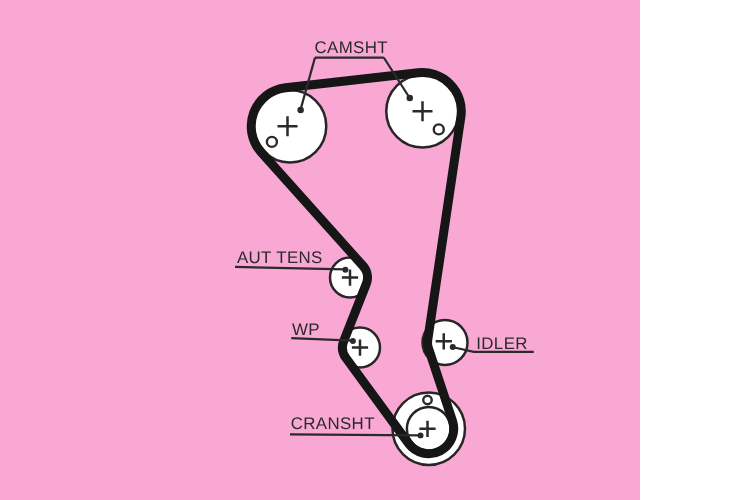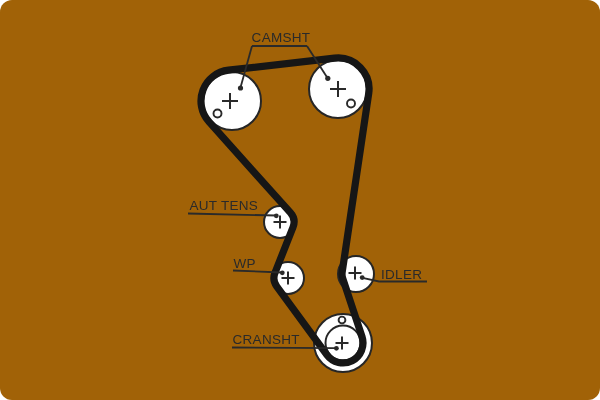--- a/index.html
+++ b/index.html
@@ -2,26 +2,25 @@
 <html><head>
 <meta charset="utf-8">
 <style>
   html, body {
     margin: 0;
     padding: 0;
     background: #ffffff;
   }
   .stage {
     position: relative;
-    width: 600px;
+    width: 512px;
     height: 400px;
-    background: #a16207;
+    background: #f9a8d4;
     overflow: hidden;
     font-family: "Liberation Sans", sans-serif;
-    border-radius: 12px;
   }
   svg text {
     font-family: "Liberation Sans", sans-serif;
     font-size: 13.5px;
     letter-spacing: 0.3px;
     fill: #2a2a2a;
   }
   .pulley-circle {
     fill: #ffffff;
     stroke: #262626;

